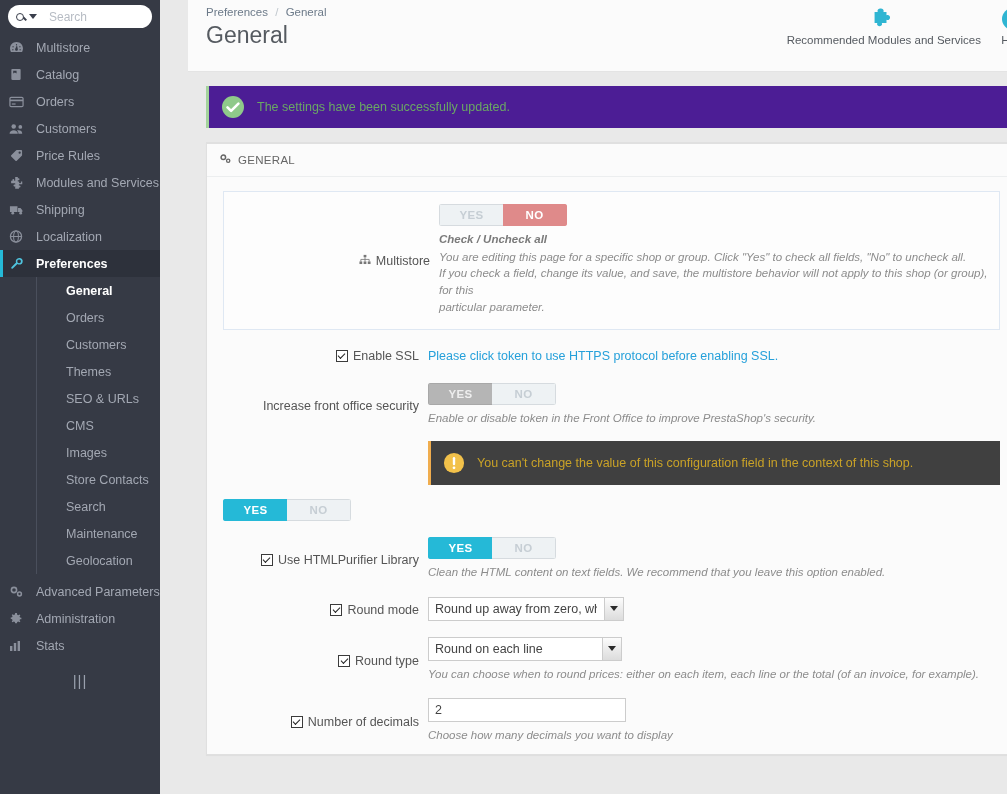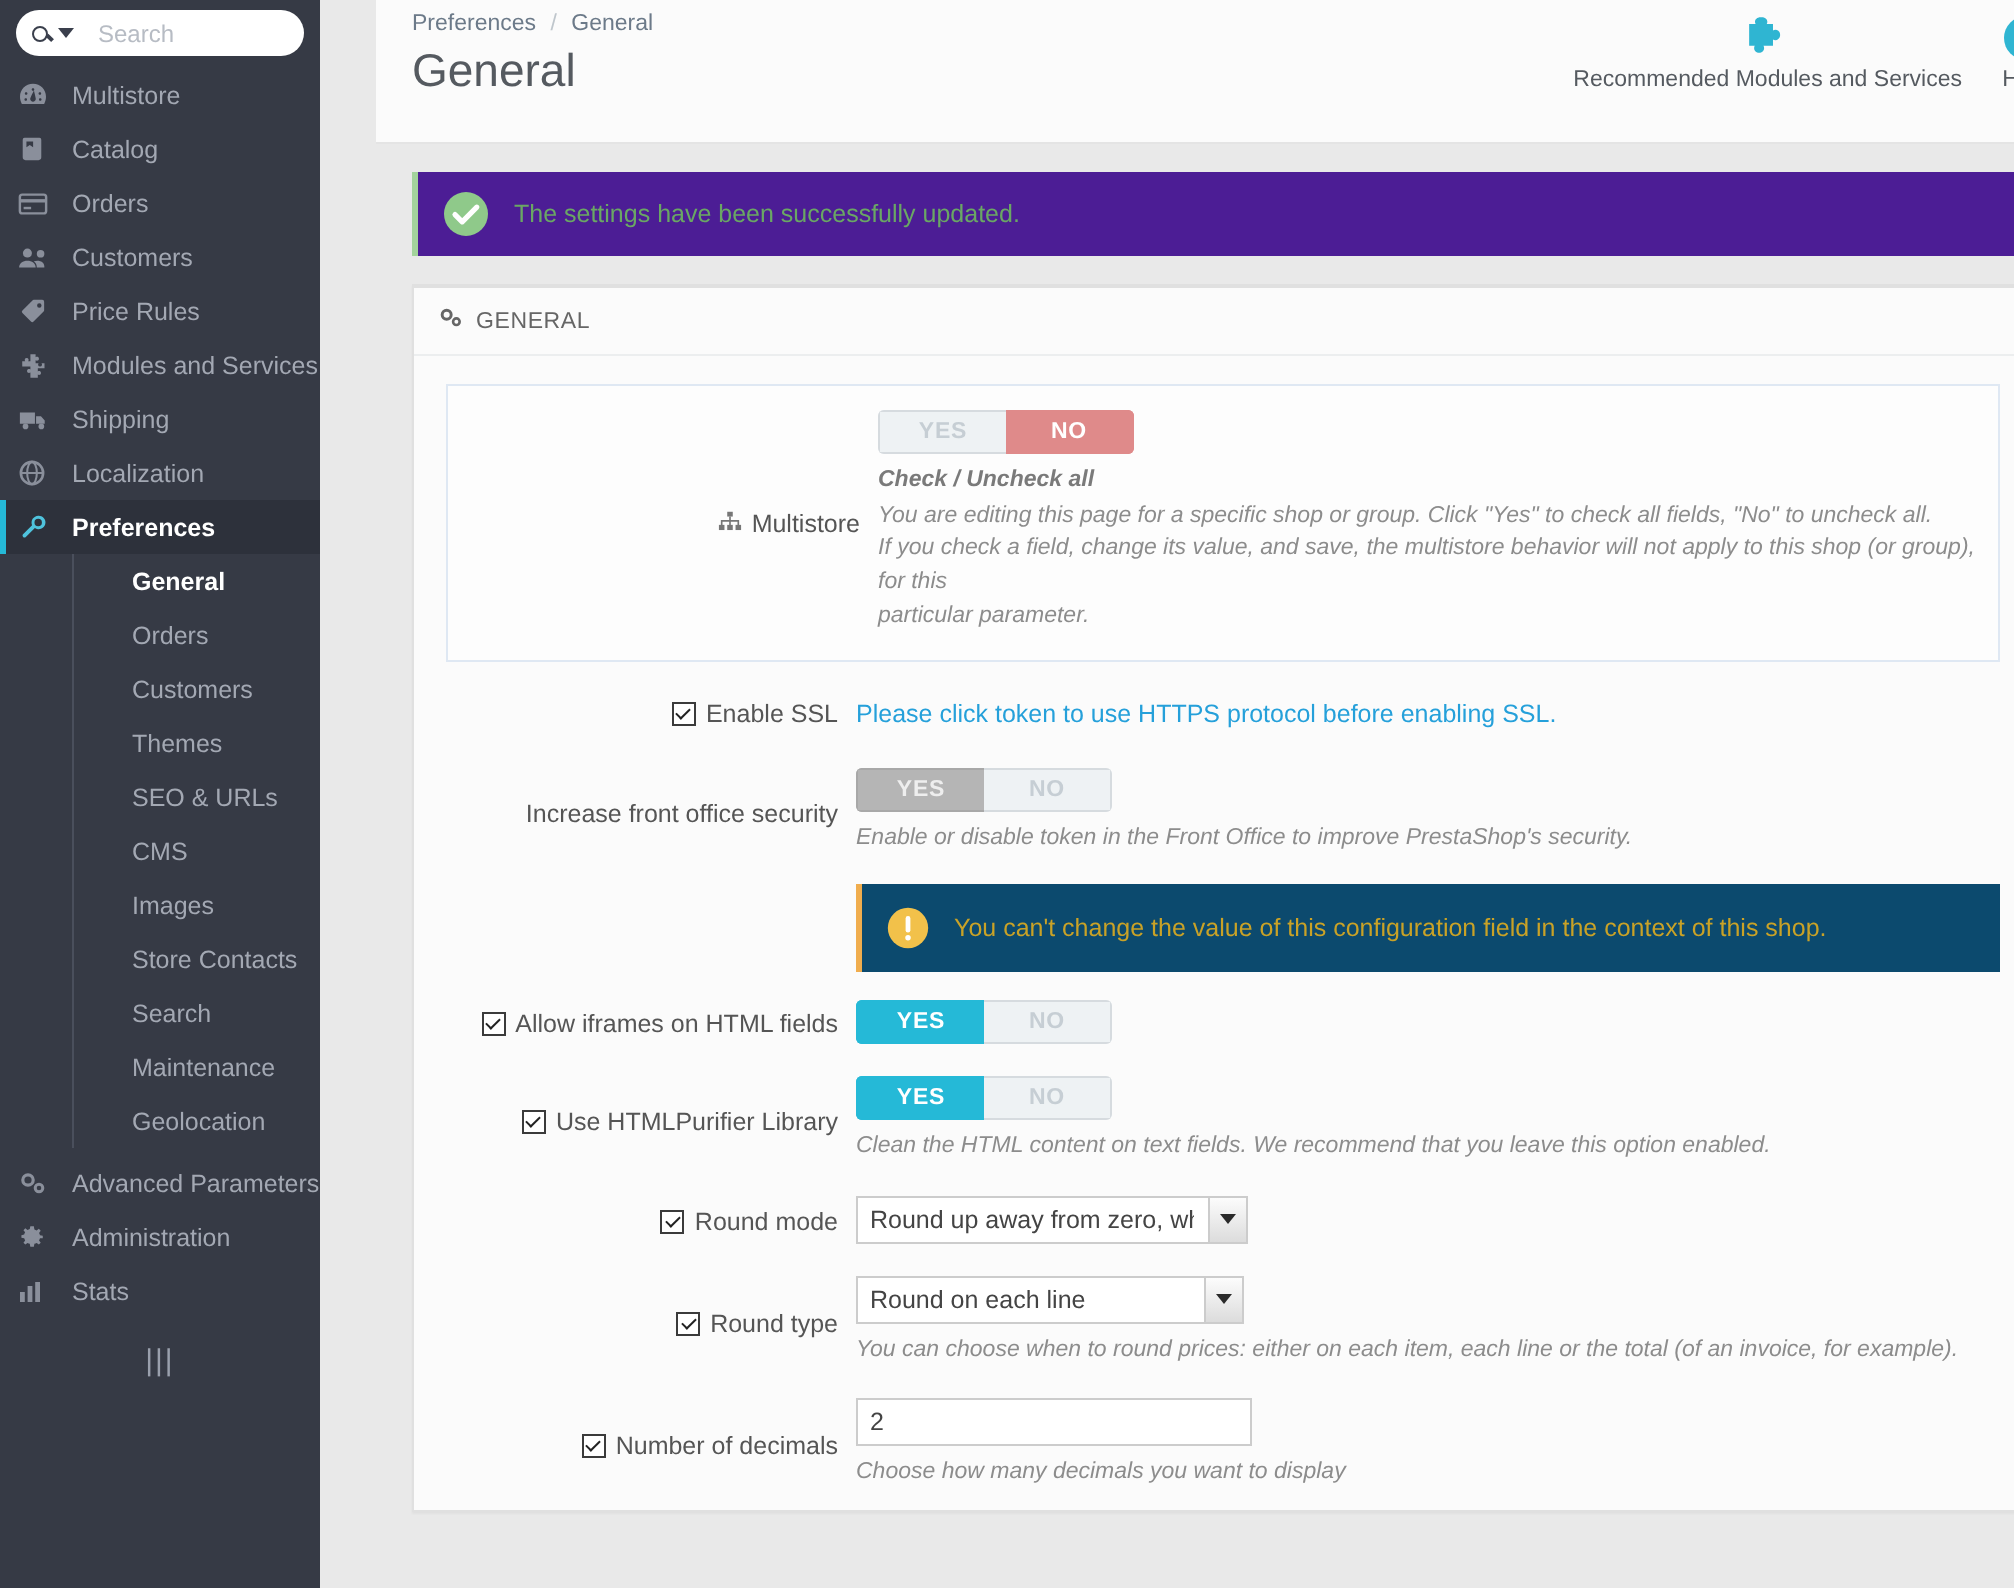--- a/index.html
+++ b/index.html
@@ -206,21 +206,21 @@
     font-style: italic;
     font-size: 11.5px; color: #8c8c8c;
     line-height: 1.45;
     margin-top: 5px;
   }
   .hint.strong { font-weight: bold; color: #7a7a7a; font-style: italic; }
 
   .link-blue { color: #25a0da; font-size: 12.5px; text-decoration: none; }
 
   .alert-warn {
-    background: #0c4a6e;
+    background: #404040;
     border-left: 3px solid #f0ad4e;
     display: flex; align-items: center;
     padding: 11px 12px;
     color: #c9a227; font-size: 12.5px;
     margin: 14px 0 14px 0;
   }
   .alert-warn .wico { margin-right: 12px; display: flex; }
 
   .sel-wrap { position: relative; display: inline-block; }
   .sel {
@@ -544,24 +544,20 @@
                 <circle cx="12" cy="12" r="11" fill="#f2c14a"></circle>
                 <rect x="10.7" y="5.5" width="2.6" height="9" rx="1.3" fill="#ffffff"></rect>
                 <circle cx="12" cy="17.3" r="1.5" fill="#ffffff"></circle>
               </svg>
             </span>
             <span>You can't change the value of this configuration field in the context of this shop.</span>
           </div>
         </div>
 
         <div class="form-row">
-          <div class="form-label">
-            <span class="cbx"></span>
-            <span>Allow iframes on HTML fields</span>
-          </div>
           <div class="form-ctrl">
             <div class="switch">
               <div class="sw-btn sw-yes-on-blue">YES</div>
               <div class="sw-btn sw-no-off">NO</div>
             </div>
           </div>
         </div>
 
         <div class="spacer-sm"></div>
 

